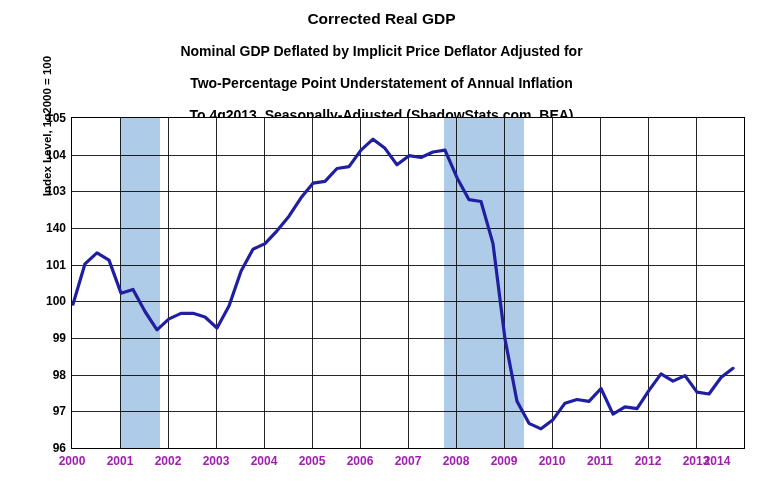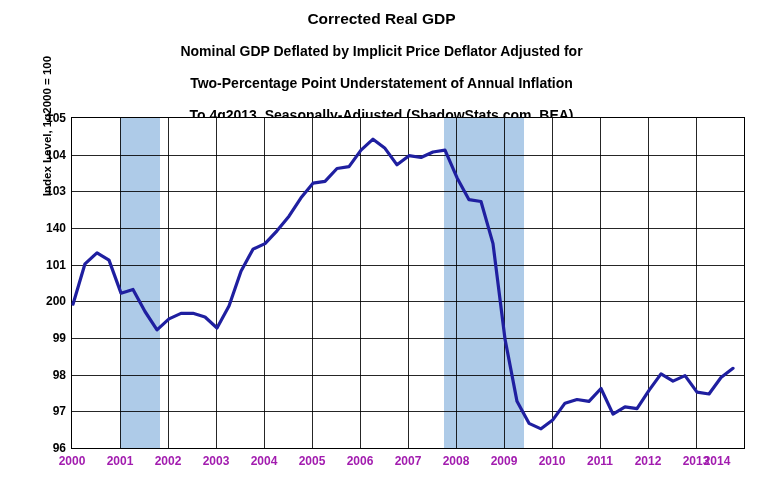--- a/index.html
+++ b/index.html
@@ -144,21 +144,21 @@
 
   <div id="plot-wrap">
 
     <div id="y-axis-label">Index Level, 1q2000 = 100</div>
 
     <div id="ytick-holder">
         <div class="ytick-label" style="top: 331px;">96</div>
         <div class="ytick-label" style="top: 294.333px;">97</div>
         <div class="ytick-label" style="top: 257.667px;">98</div>
         <div class="ytick-label" style="top: 221px;">99</div>
-        <div class="ytick-label" style="top: 184.333px;">200</div>
+        <div class="ytick-label" style="top: 184.333px;">100</div>
         <div class="ytick-label" style="top: 147.667px;">101</div>
         <div class="ytick-label" style="top: 111px;">140</div>
         <div class="ytick-label" style="top: 74.3333px;">103</div>
         <div class="ytick-label" style="top: 37.6667px;">104</div>
         <div class="ytick-label" style="top: 1px;">105</div>
       </div>
     <div id="xtick-holder">
         <div class="xtick-label" style="left: 1px;">2000</div>
         <div class="xtick-label" style="left: 49px;">2001</div>
         <div class="xtick-label" style="left: 97px;">2002</div>

